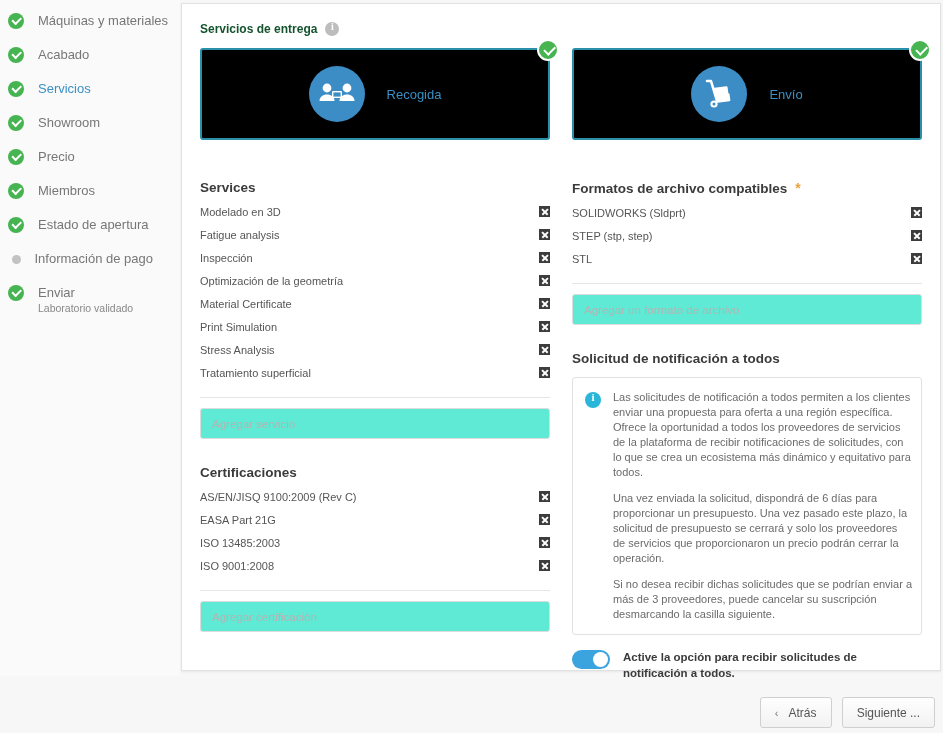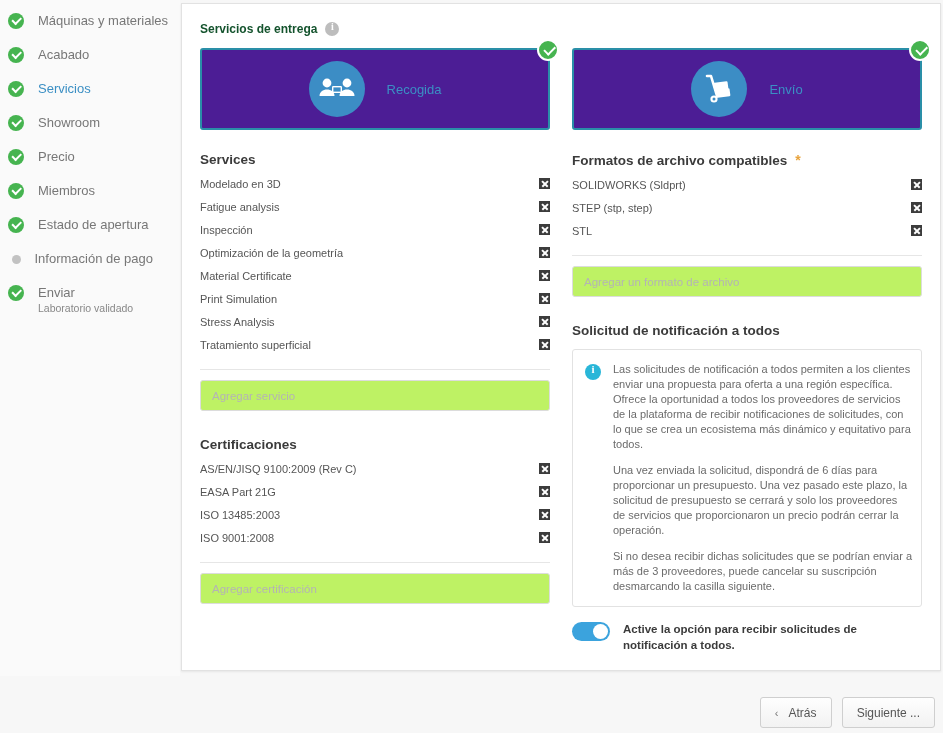--- a/index.html
+++ b/index.html
@@ -64,44 +64,44 @@
   .info-dot::after {
     content: "i"; position: absolute; left: 0; top: -1px; width: 14px;
     text-align: center; color: #fff; font-size: 10px; font-weight: bold;
     font-family: "Liberation Serif", serif;
   }
   .req-star { color: #e8a33d; margin-left: 8px; font-size: 14px; }
 
   
   .cards { display: flex; gap: 22px; }
   .card {
-    position: relative; flex: 1; height: 82px;
+    position: relative; flex: 1; height: 92px;
     border: 2px solid #2a8fa8; border-radius: 3px;
     display: flex; align-items: center; justify-content: center;
-    background: #4c1d95;
+    background: #000000;
   }
   .card-icon {
     width: 56px; height: 56px; border-radius: 50%;
     background: #3c8dc5; display: flex; align-items: center; justify-content: center;
   }
   .card-label { margin-left: 22px; font-size: 13px; color: #3b8fc4; }
   .card-check {
     position: absolute; right: -11px; top: -11px;
     width: 22px; height: 22px; border-radius: 50%;
     background: #46b450; border: 2px solid #fff;
   }
   .card-check::after {
     content: ""; position: absolute; left: 5px; top: 5px;
     width: 9px; height: 4.5px;
     border-left: 2px solid #fff; border-bottom: 2px solid #fff;
     transform: rotate(-45deg);
   }
 
   
-  .cols { display: flex; gap: 22px; margin-top: 22px; }
+  .cols { display: flex; gap: 22px; margin-top: 40px; }
   .col { flex: 1; }
   .sub-title {
     font-size: 13.5px; font-weight: bold; color: #3b3b3b;
     margin: 0 0 11px 0; display: flex; align-items: center;
   }
   .list-row {
     display: flex; align-items: flex-start; justify-content: space-between;
     height: 23px; font-size: 11px; color: #555;
   }
   .del-btn {
@@ -113,21 +113,21 @@
     content: ""; position: absolute; left: 1.5px; top: 4.7px;
     width: 8px; height: 1.6px; background: #fff;
   }
   .del-btn::before { transform: rotate(45deg); }
   .del-btn::after  { transform: rotate(-45deg); }
   .sep { height: 1px; background: #e6e6e6; margin: 7px 0 10px 0; }
   .txt-input {
     width: 100%; height: 31px;
     border: 1px solid #dcdcdc; border-radius: 3px;
     padding: 0 11px; font-size: 11.5px; color: #555;
-    font-family: "Liberation Sans", sans-serif; background: #bef264;
+    font-family: "Liberation Sans", sans-serif; background: #5eead4;
   }
   .txt-input::placeholder { color: #b4b4b4; }
   .gap-lg { height: 26px; }
 
   
   .infobox {
     border: 1px solid #e2e2e2; border-radius: 3px;
     padding: 12px 9px 12px 12px; display: flex; gap: 12px;
     background: #fff;
   }

